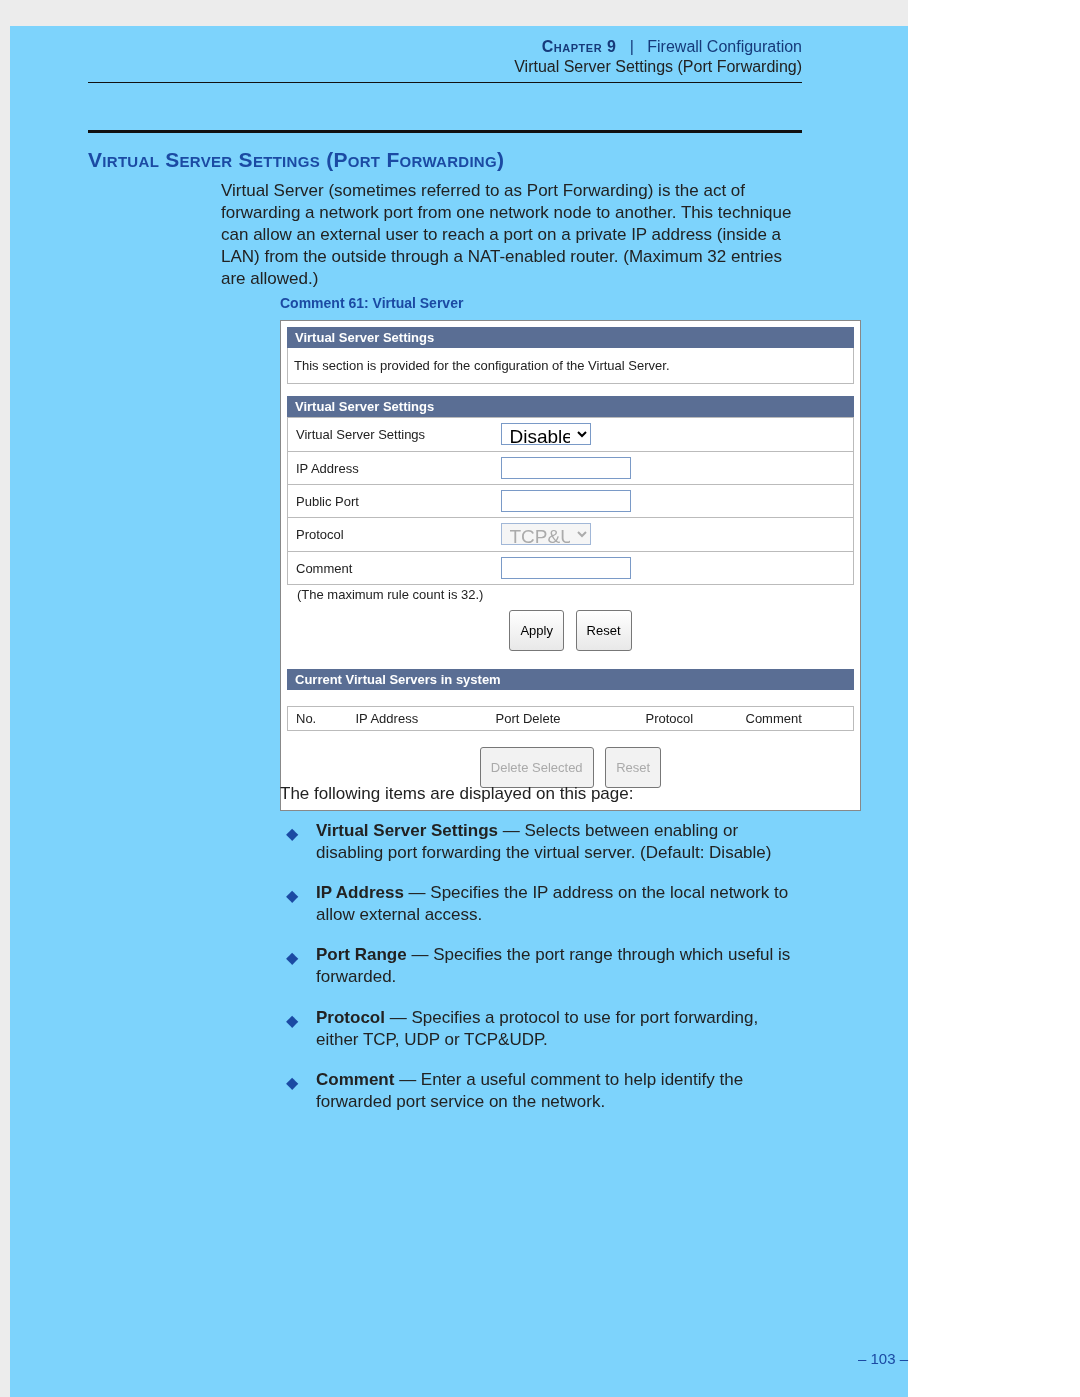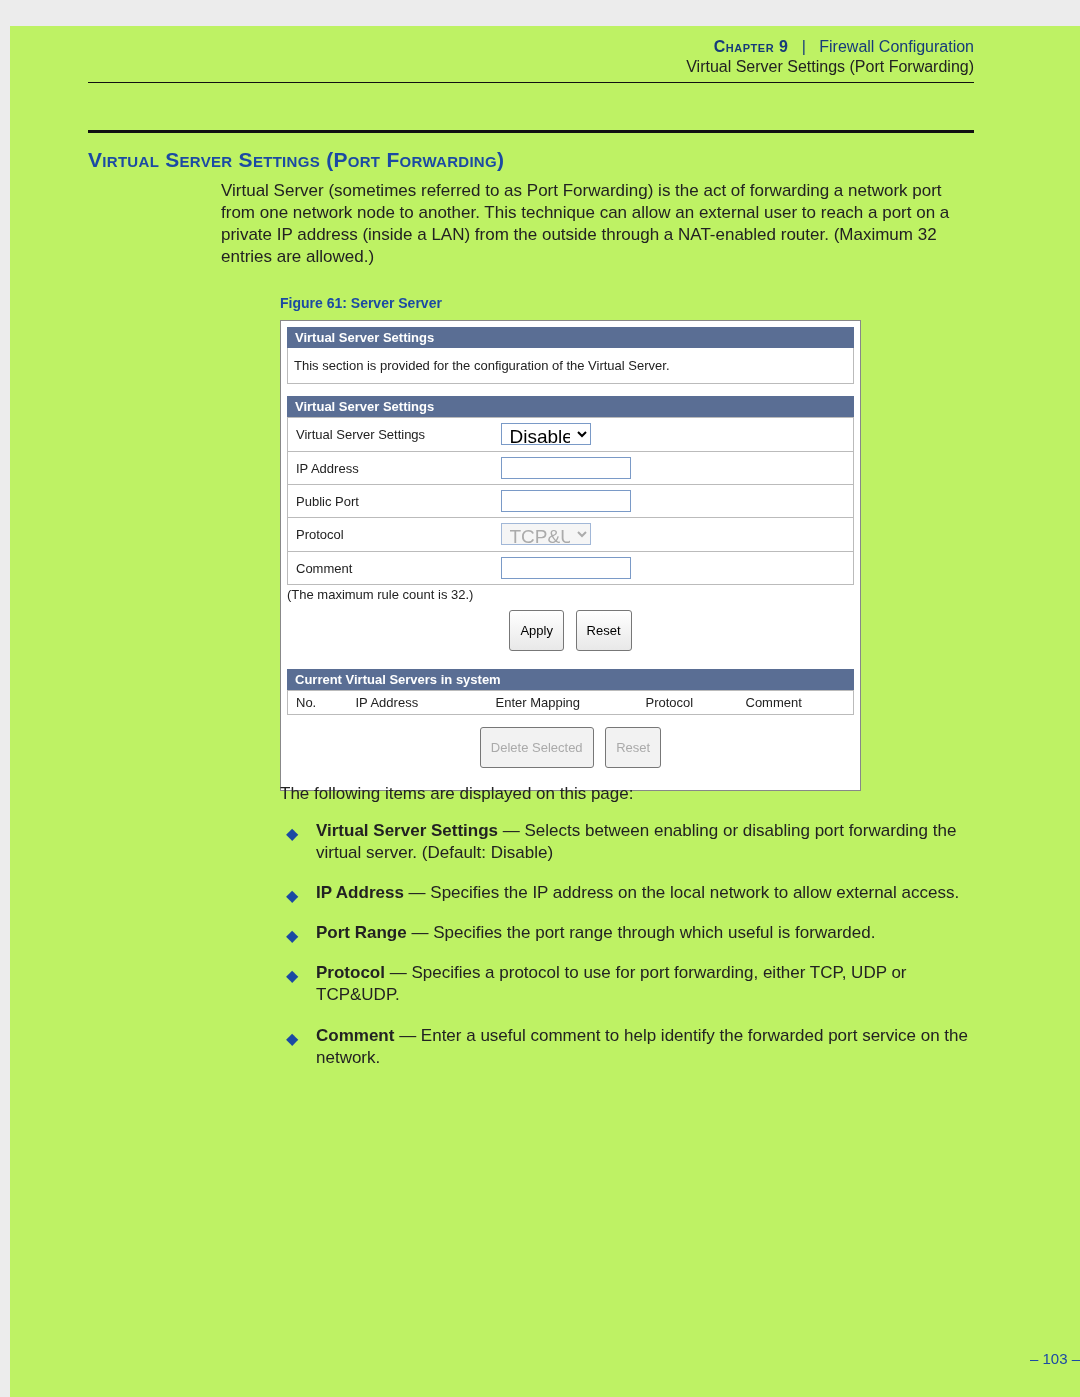--- a/index.html
+++ b/index.html
@@ -5,23 +5,23 @@
   * { box-sizing: border-box; margin: 0; padding: 0; }
   body {
     font-family: Verdana, Arial, sans-serif;
     background: #fff;
     width: 1080px;
     margin: 0 auto;
     color: #222;
   }
   .page {
     position: relative;
-    width: 1080px;
+    width: 908px;
     height: 1397px;
-    background: #bef264;
+    background: #7dd3fc;
   }
   .topbar {
     position: absolute;
     top: 0; left: 0; right: 0;
     height: 26px;
     background: #ececec;
   }
   .header-block {
     position: absolute;
     left: 88px;
@@ -127,41 +127,41 @@
     font-size: 19px;
     border: 1px solid #7a9ac7;
     background: #fff;
     height: 22px;
     padding: 1px 4px;
   }
   .sel { width: 90px; }
   .txt { width: 130px; }
   .sel.disabled { color: #888; background: #f2f2f2; }
   .maxnote {
-    margin: 2px 6px 0 6px;
+    margin: 2px 6px 0 16px;
     font-size: 13px;
   }
   .btnrow {
     text-align: center;
     margin: 8px 0 18px 0;
   }
   .btn {
     display: inline-block;
     font-family: Arial, sans-serif;
     font-size: 13px;
     padding: 12px 10px;
     border: 1px solid #777;
     border-radius: 3px;
     background: linear-gradient(#fff,#e8e8e8);
     margin: 0 4px;
     cursor: pointer;
   }
   .btn.disabled { color: #aaa; background: #f2f2f2; cursor: default;}
   .list-table {
-    margin: 0 6px;
+    margin: 16px 6px;
     border: 1px solid #bbb;
     border-top: none;
     width: calc(100% - 12px);
     border-collapse: collapse;
   }
   .list-table th {
     font-weight: normal;
     text-align: left;
     padding: 4px 8px;
     border-top: 1px solid #bbb;
@@ -228,21 +228,21 @@
     <div class="header-line2">Virtual Server Settings (Port Forwarding)</div>
     <hr class="hr-thin">
   </div>
 
   <hr class="hr-thick">
 
   <div class="section-title">Virtual Server Settings (Port Forwarding)</div>
 
   <div class="intro-text">Virtual Server (sometimes referred to as Port Forwarding) is the act of forwarding a network port from one network node to another. This technique can allow an external user to reach a port on a private IP address (inside a LAN) from the outside through a NAT-enabled router. (Maximum 32 entries are allowed.)</div>
 
-  <div class="figure-caption">Figure 61:  Server Server</div>
+  <div class="figure-caption">Comment 61:  Virtual Server</div>
 
   <div class="figure-box">
     <div class="box-header">Virtual Server Settings</div>
     <div class="box-desc">This section is provided for the configuration of the Virtual Server.</div>
 
     <div class="box-header">Virtual Server Settings</div>
     <table class="form-table">
       <tbody>
           <tr>
         <td>Virtual Server Settings</td>
@@ -271,21 +271,21 @@
       <button class="btn">Apply</button>
       <button class="btn">Reset</button>
     </div>
 
     <div class="box-header">Current Virtual Servers in system</div>
     <table class="list-table">
       <tbody>
           <tr>
         <th style="width:60px">No.</th>
         <th style="width:140px">IP Address</th>
-        <th style="width:150px">Enter Mapping</th>
+        <th style="width:150px">Port Delete</th>
         <th style="width:100px">Protocol</th>
         <th>Comment</th>
       </tr>
     </tbody>
       </table>
     <div class="btnrow" style="margin:12px 0 4px 0">
       <button class="btn disabled" disabled="">Delete Selected</button>
       <button class="btn disabled" disabled="">Reset</button>
     </div>
   </div>

